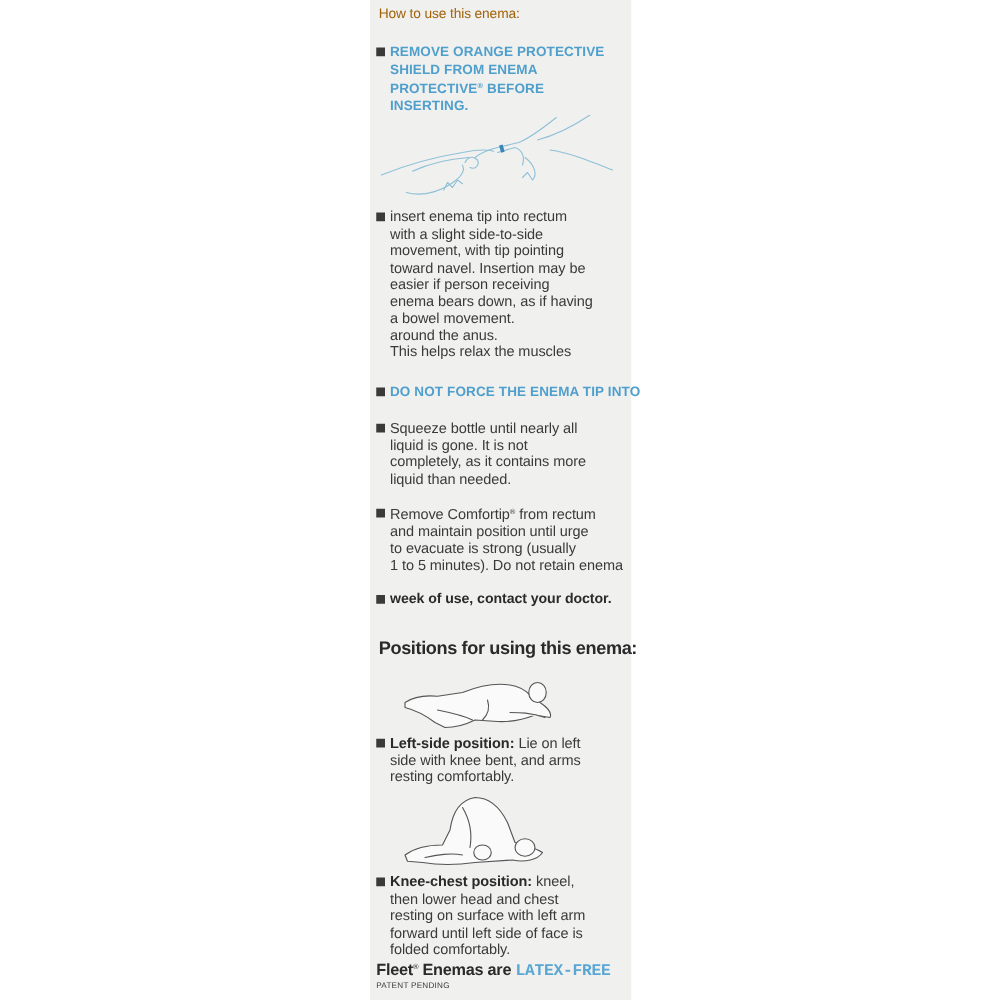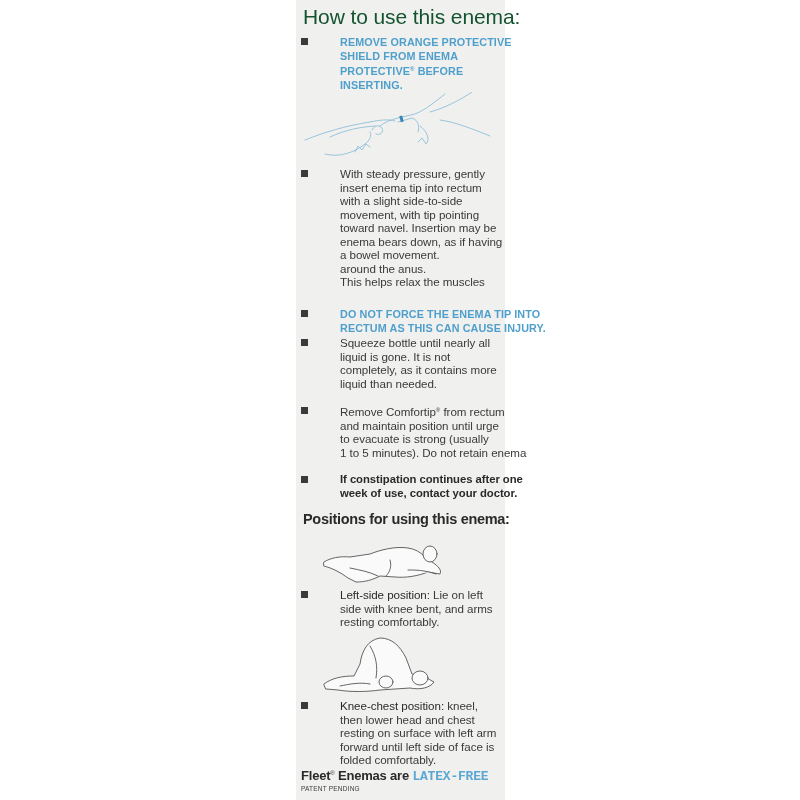--- a/index.html
+++ b/index.html
@@ -12,22 +12,22 @@
     }
     .panel {
       position: absolute;
       left: 296px; top: 0;
       width: 209px; height: 800px;
       background: #f0f0ef;
     }
     .title {
       position: absolute;
       left: 303px; top: 5px;
-      font-size: 21px;
-      color: #14532d;
+      font-size: 11px;
+      color: #a16207;
       letter-spacing: -0.1px;
       white-space: nowrap;
     }
     .sub-title {
       position: absolute;
       left: 303px; top: 511px;
       font-size: 14.5px;
       color: #2a2a2a;
       font-weight: bold;
       letter-spacing: -0.3px;
@@ -44,29 +44,29 @@
       padding-left: 11px;
       box-sizing: border-box;
       letter-spacing: -0.05px;
     }
     .item .bullet {
       position: absolute;
       left: 0; top: 3px;
       width: 7px; height: 7px;
       background: #3a3a3a;
     }
-    .item .line { display: block; white-space: nowrap; margin-left: 28px; }
+    .item .line { display: block; white-space: nowrap; }
     .blue {
       color: #4f9fcc;
       font-weight: bold;
       font-size: 10.8px;
       letter-spacing: 0.1px;
     }
     .bold-dark { font-weight: bold; color: #2a2a2a; }
-    .lead { font-weight: normal; color: #2a2a2a; }
+    .lead { font-weight: bold; color: #2a2a2a; }
     sup { font-size: 6px; vertical-align: 4px; }
     .illus { position: absolute; }
     .footer-brand {
       position: absolute;
       left: 301px; top: 768px;
       font-size: 13px;
       font-weight: bold;
       color: #2a2a2a;
       white-space: nowrap;
       letter-spacing: -0.2px;
@@ -108,56 +108,54 @@
     <path d="M120,34 C128,40 130,48 126,52 L122,46 L118,50"></path>
     <path d="M130,20 C145,16 160,8 172,0"></path>
     <path d="M140,28 C155,30 170,36 190,44"></path>
     <path d="M72,38 C74,34 78,32 82,36 C84,40 80,44 76,42"></path>
   </g>
   <rect x="100" y="24" width="3" height="6" fill="#3b86b8" transform="rotate(-15 101 27)"></rect>
 </svg>
 
 <div class="item" style="top:167px;">
   <span class="bullet"></span>
-  <span class="line">With steady pressure, gently</span>
   <span class="line">insert enema tip into rectum</span>
   <span class="line">with a slight side-to-side</span>
   <span class="line">movement, with tip pointing</span>
   <span class="line">toward navel. Insertion may be</span>
+  <span class="line">easier if person receiving</span>
   <span class="line">enema bears down, as if having</span>
   <span class="line">a bowel movement.</span>
   <span class="line">around the anus.</span>
   <span class="line">This helps relax the muscles</span>
 </div>
 
 <div class="item" style="top:308px;">
   <span class="bullet" style="top:2px;"></span>
   <span class="line blue">DO NOT FORCE THE ENEMA TIP INTO</span>
-  <span class="line blue">RECTUM AS THIS CAN CAUSE INJURY.</span>
 </div>
 
 <div class="item" style="top:336px;">
   <span class="bullet"></span>
   <span class="line">Squeeze bottle until nearly all</span>
   <span class="line">liquid is gone. It is not</span>
   <span class="line">completely, as it contains more</span>
   <span class="line">liquid than needed.</span>
 </div>
 
 <div class="item" style="top:404px;">
   <span class="bullet"></span>
   <span class="line"><span>Remove Comfortip</span><sup>®</sup><span> from rectum</span></span>
   <span class="line">and maintain position until urge</span>
   <span class="line">to evacuate is strong (usually</span>
   <span class="line">1 to 5 minutes). Do not retain enema</span>
 </div>
 
 <div class="item bold-dark" style="top:473px; font-size:11.3px;">
   <span class="bullet"></span>
-  <span class="line">If constipation continues after one</span>
   <span class="line">week of use, contact your doctor.</span>
 </div>
 
 <div class="sub-title">Positions for using this enema:</div>
 
 <svg class="illus" style="left:320px; top:540px;" width="130" height="50" viewBox="0 0 130 50">
   <g fill="#fafafa" stroke="#555" stroke-width="0.9" stroke-linejoin="round" stroke-linecap="round">
     <path d="M4,22 C10,18 20,16 30,17 L50,14 C60,10 75,6 88,8 C95,9 100,12 104,16 L112,22 C118,26 122,30 120,34 L108,32 C98,36 86,38 75,37 L60,36 C52,40 45,42 36,42 L28,38 C20,32 12,28 4,26 Z"></path>
     <ellipse cx="110" cy="14" rx="7" ry="8"></ellipse>
     <path d="M30,28 C40,30 50,32 58,36"></path>

